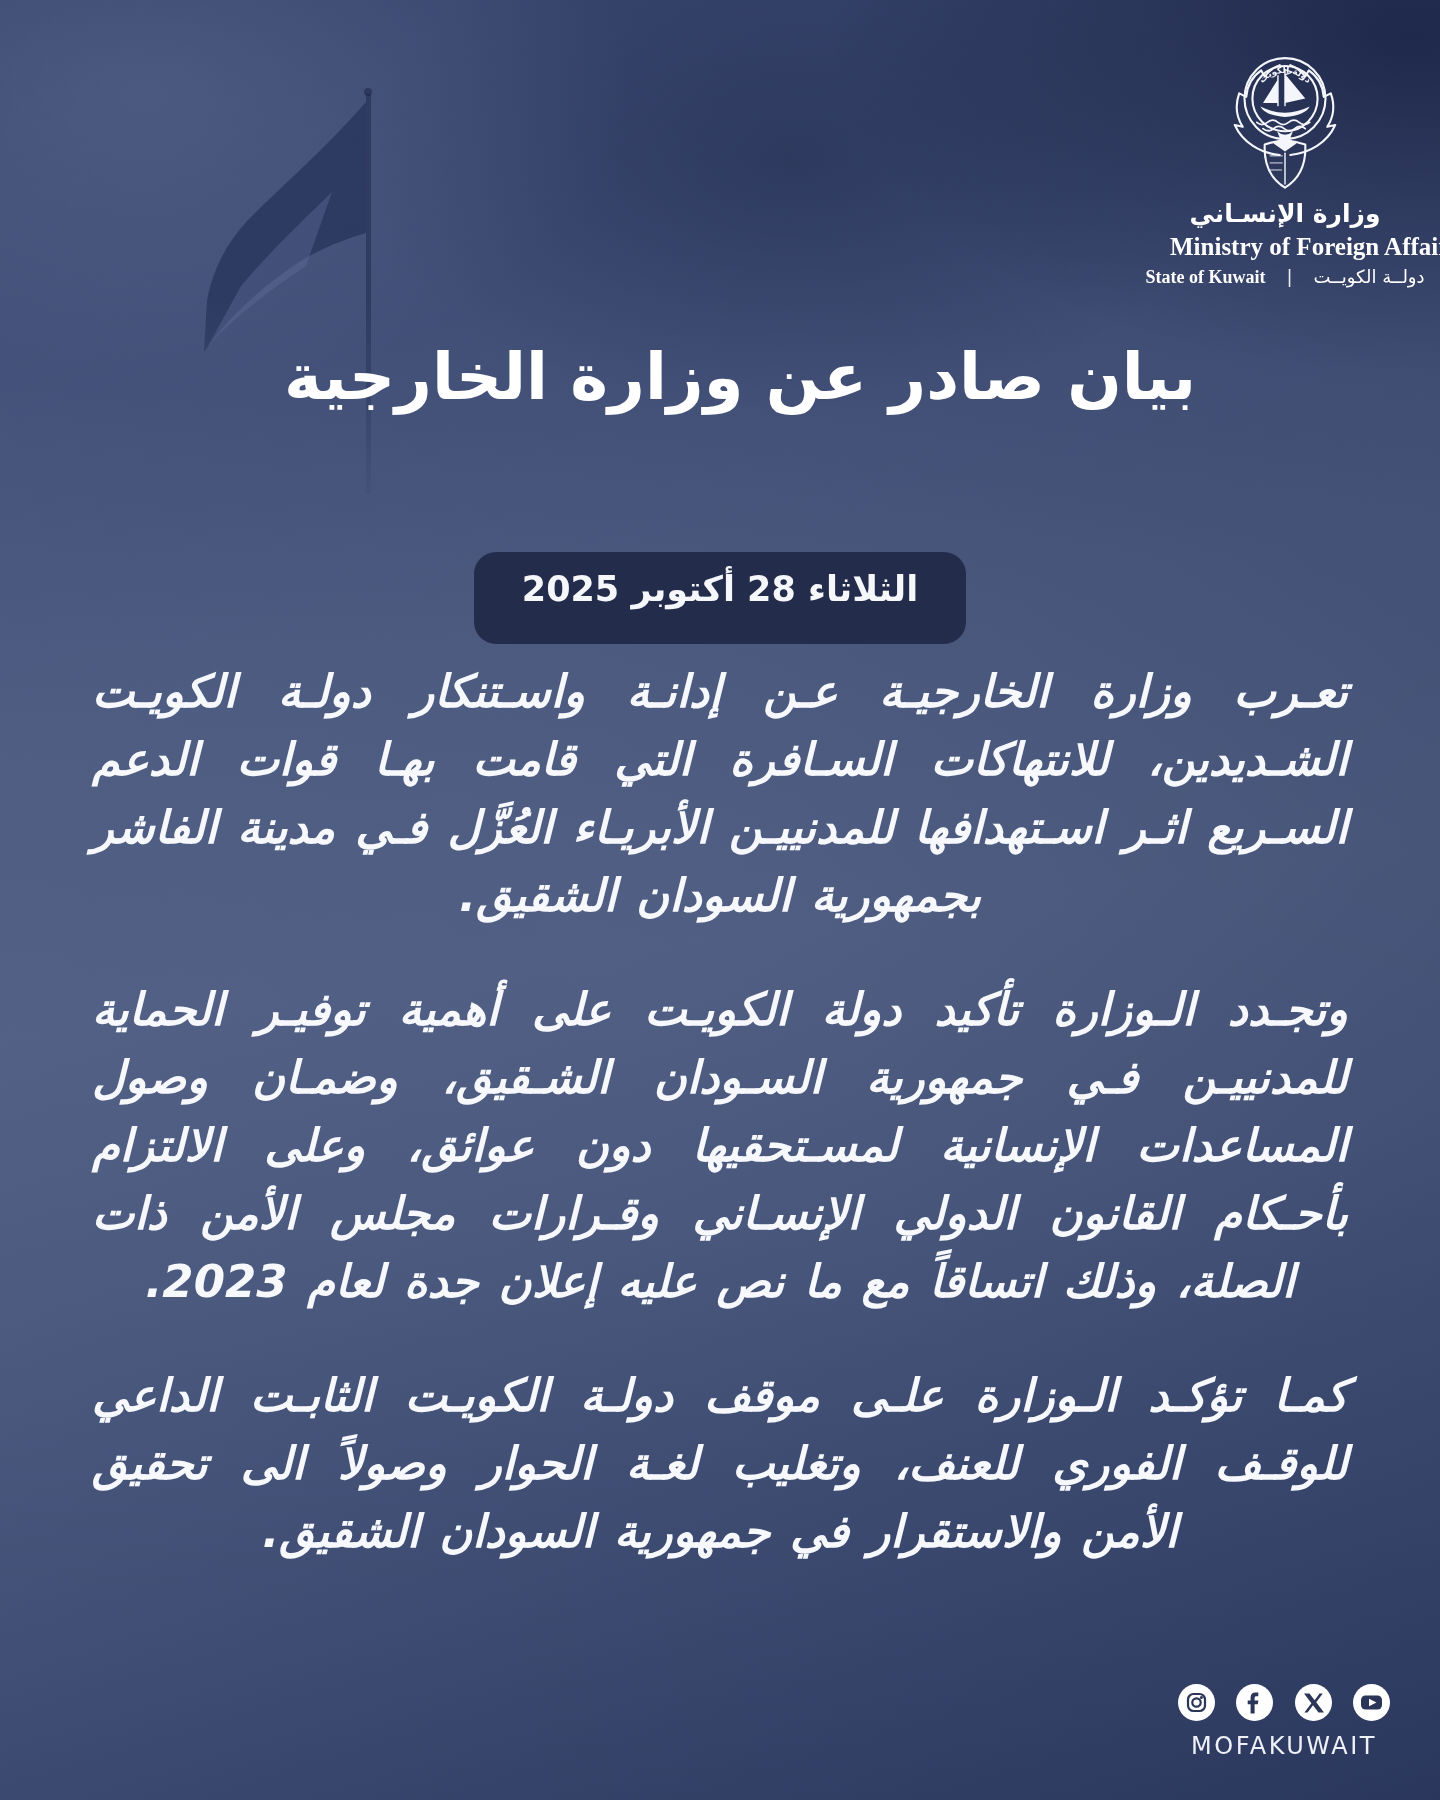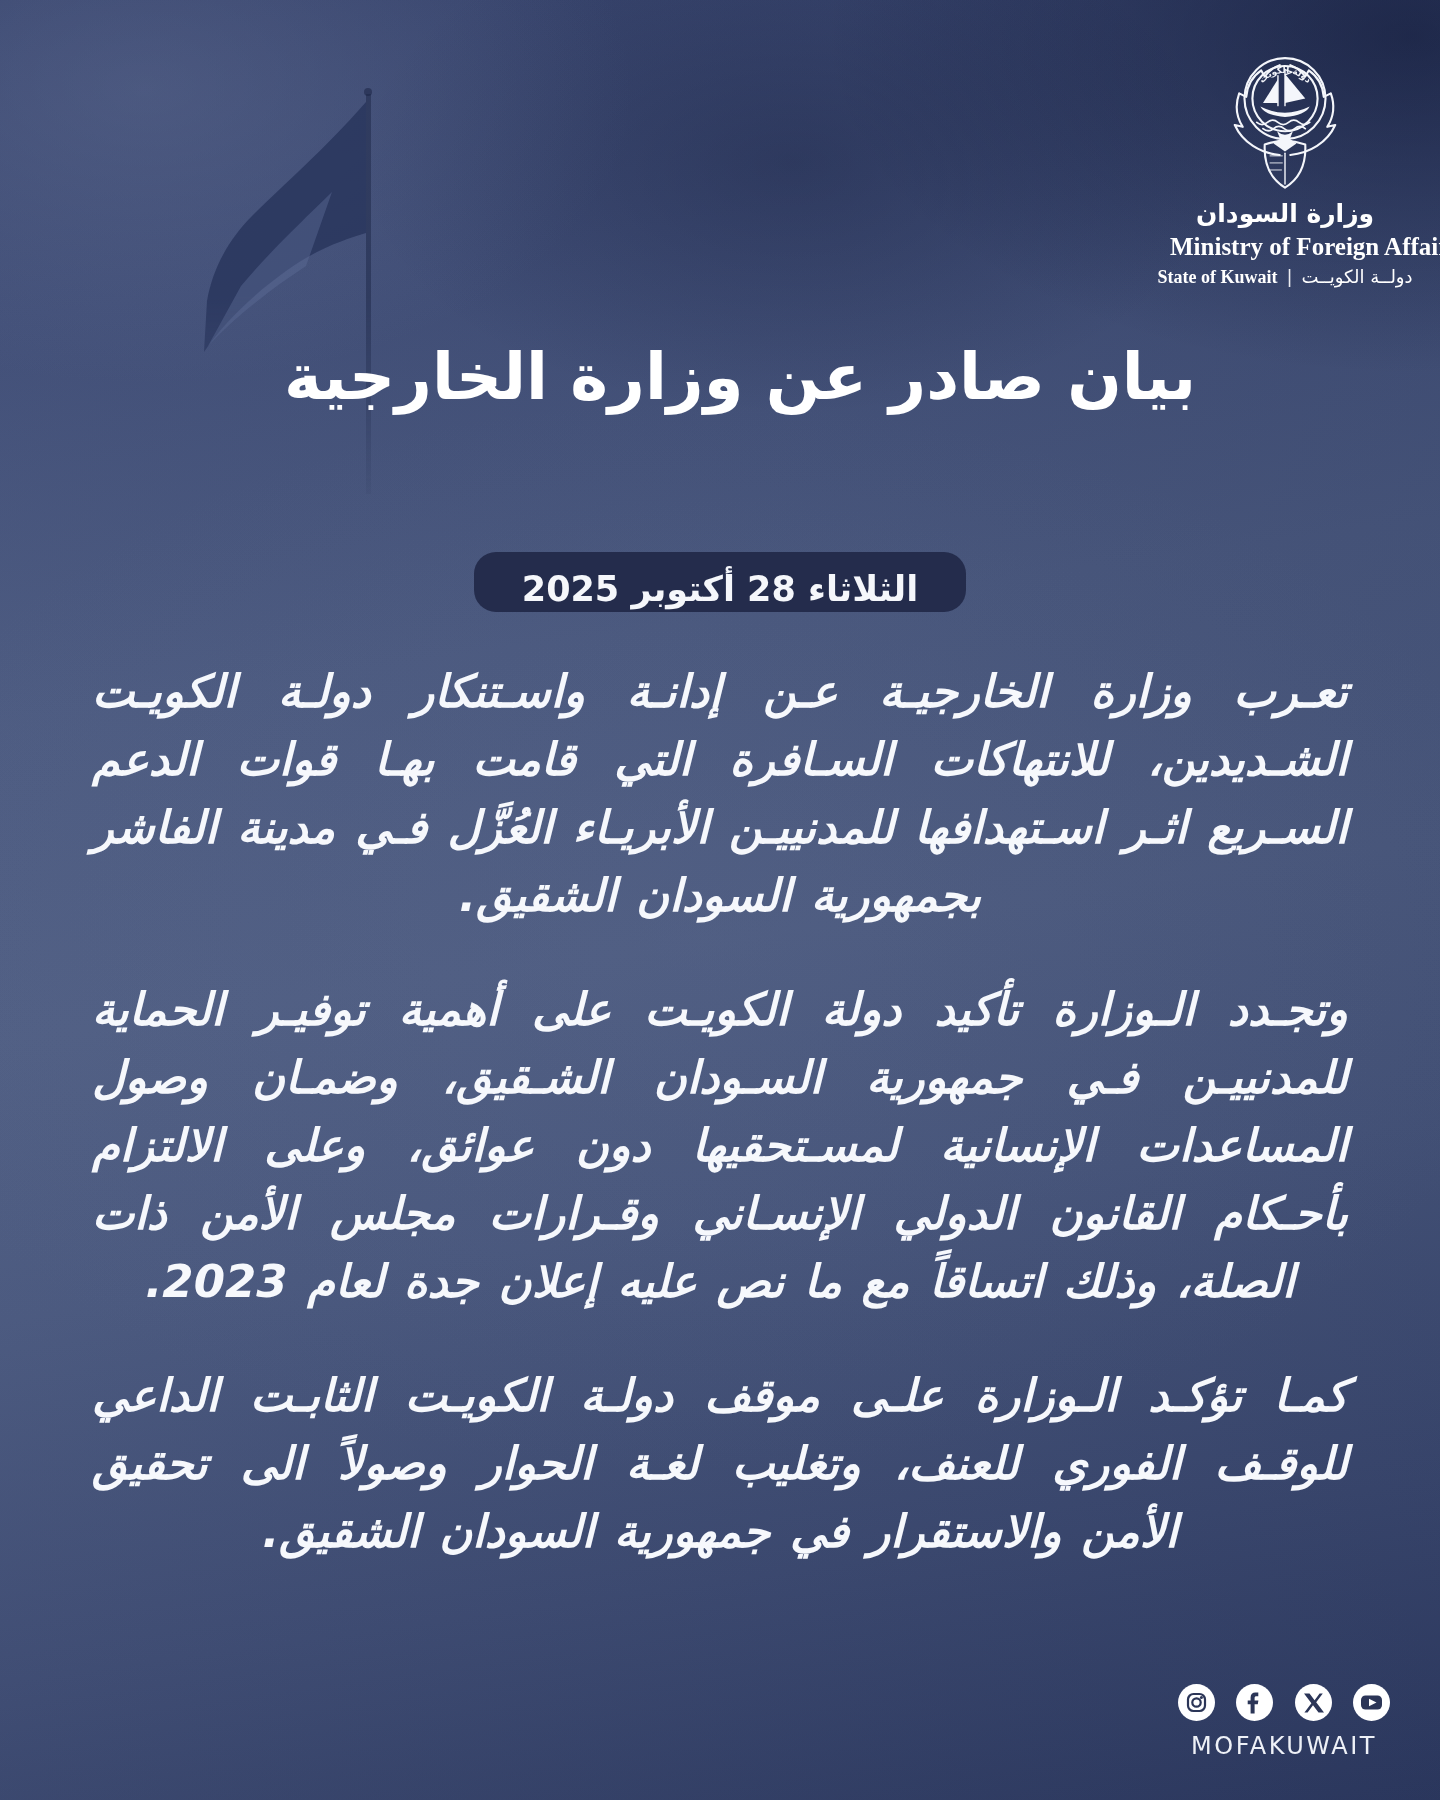--- a/index.html
+++ b/index.html
@@ -28,36 +28,36 @@
     mask-image:linear-gradient(180deg,#000 55%,transparent 96%);
   }
   
   .logo{
     position:absolute;top:44px;right:40px;width:230px;
     text-align:center;line-height:1.15;
   }
   .logo svg.emblem{display:block;margin:0 auto 8px auto;}
   .logo-ar{font-size:25px;font-weight:bold;direction:rtl;}
   .logo-en{font-family:"Liberation Serif",serif;font-size:25px;font-weight:bold;margin-top:4px;white-space:nowrap;}
-  .logo-state{font-size:18px;margin-top:5px;display:flex;justify-content:center;align-items:flex-start;gap:9px;white-space:nowrap;}
+  .logo-state{font-size:18px;margin-top:5px;display:flex;justify-content:center;align-items:flex-start;gap:21px;white-space:nowrap;}
   .logo-state .en{font-family:"Liberation Serif",serif;font-weight:bold;}
   .logo-state .sep{opacity:.9;font-weight:normal;}
   .logo-state .ar{font-weight:normal;direction:rtl;}
   
   .title{
     position:absolute;top:340px;left:0;right:0;margin:0;
     text-align:center;direction:rtl;
     font-size:64px;font-weight:bold;letter-spacing:0;padding-left:40px;
   }
   
   .badge-row{position:absolute;top:552px;left:0;right:0;text-align:center;}
   .badge{
     display:inline-block;direction:rtl;
     background:#242c4c;border-radius:22px;
-    padding:0 48px;line-height:74px;height:60px;
+    padding:0 48px;line-height:74px;height:92px;
     font-size:35px;font-weight:bold;color:#f5f7fb;
   }
   
   .content{
     position:absolute;top:658px;left:92px;right:92px;
     direction:rtl;text-align:justify;text-align-last:center;
     font-size:45px;font-weight:bold;line-height:68px;
     word-spacing:4px;color:#f6f8fc;
   }
   .content p{margin:0 0 46px 0;font-style:italic;}
@@ -101,21 +101,21 @@
       <path d="M38,89 q6,5 12,0 t12,0 t12,0 t12,0 t12,0" stroke-width="2"></path>
       <path d="M45,96 q6,5 12,0 t12,0 t12,0 t12,0" stroke-width="2"></path>
       <path d="M64,126 C42,124 22,112 13,92 l9,2 C15,83 13,70 18,56 l8,4 C27,47 33,37 43,30 l4,7 C52,30 58,26 64,24"></path>
       <path d="M76,126 C98,124 118,112 127,92 l-9,2 C125,83 127,70 122,56 l-8,4 C113,47 107,37 97,30 l-4,7 C88,30 82,26 76,24"></path>
       <path d="M61,99 q9,8 18,0 l-4,10 q-5,4 -10,0 Z" fill="#f4f6fb" stroke="none"></path>
       <path d="M47,114 Q70,106 93,114 C94,134 88,152 70,163 C52,152 46,134 47,114 Z"></path>
       <path d="M70,104 l13,9 -13,9 -13,-9 Z" fill="#f4f6fb" stroke="none"></path>
       <path d="M70,124 V159" stroke-width="1.6"></path>
       <path d="M53,127 h14 M53,135 h14 M53,143 h13" stroke-width="1"></path>
     </svg>
-    <div class="logo-ar">وزارة السودان</div>
+    <div class="logo-ar">وزارة الإنسـاني</div>
     <div class="logo-en">Ministry of Foreign Affairs</div>
     <div class="logo-state">
       <span class="en">State of Kuwait</span>
       <span class="sep">|</span>
       <span class="ar">دولــة الكويــت</span>
     </div>
   </div>
 
   <h1 class="title">بيان صادر عن وزارة الخارجية</h1>
 

